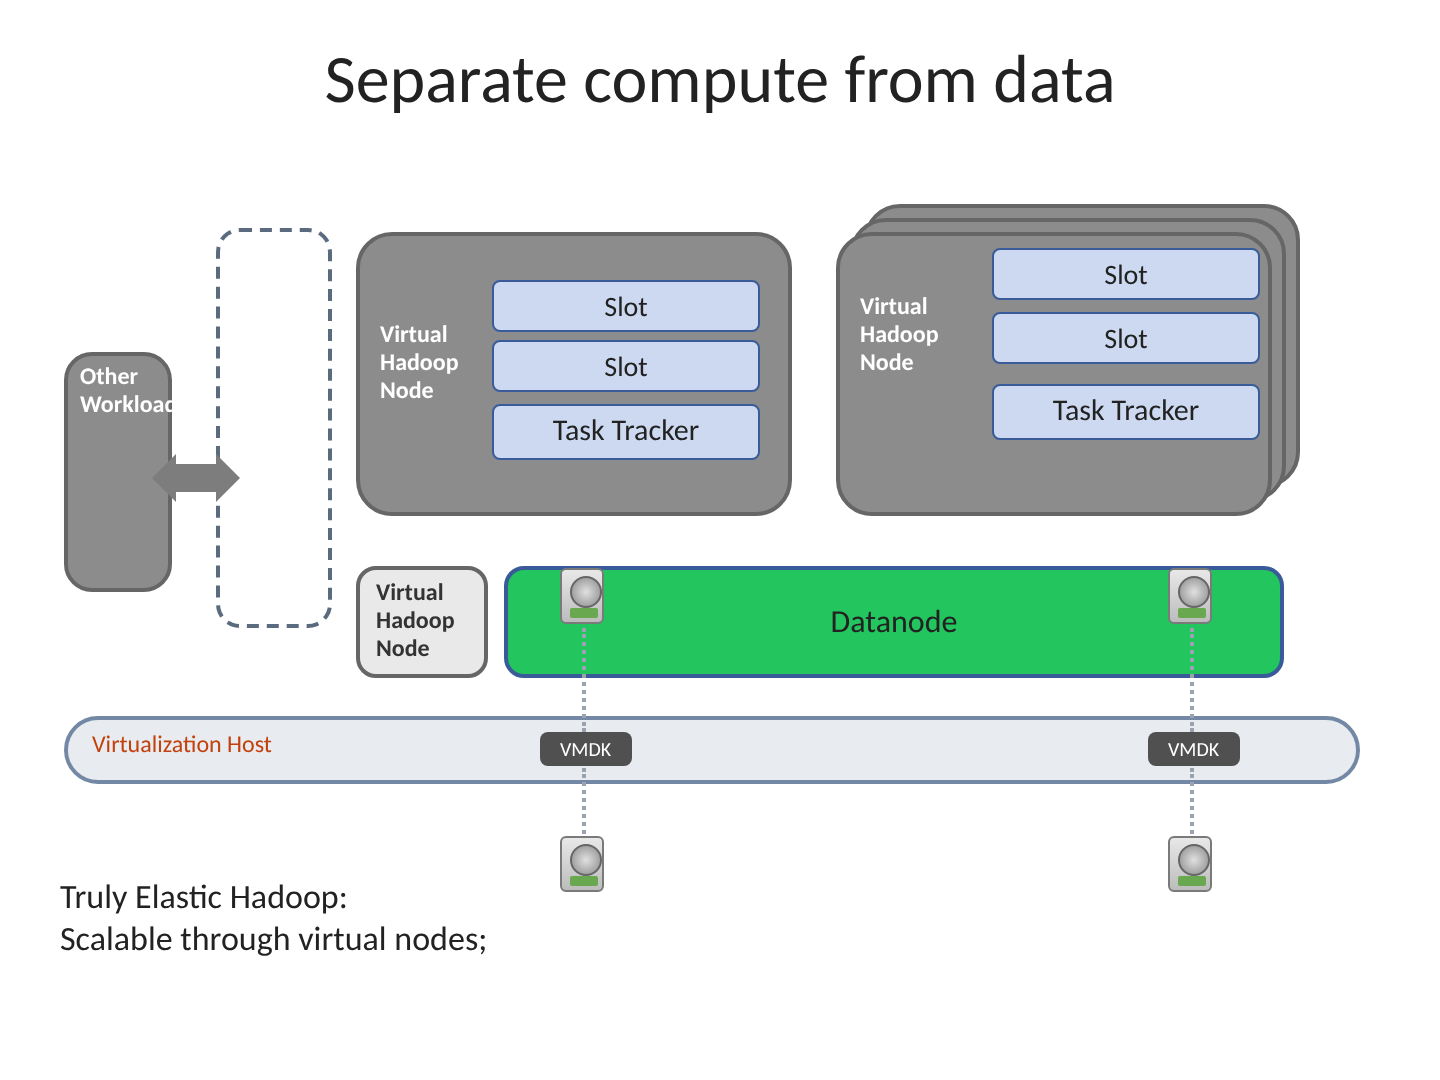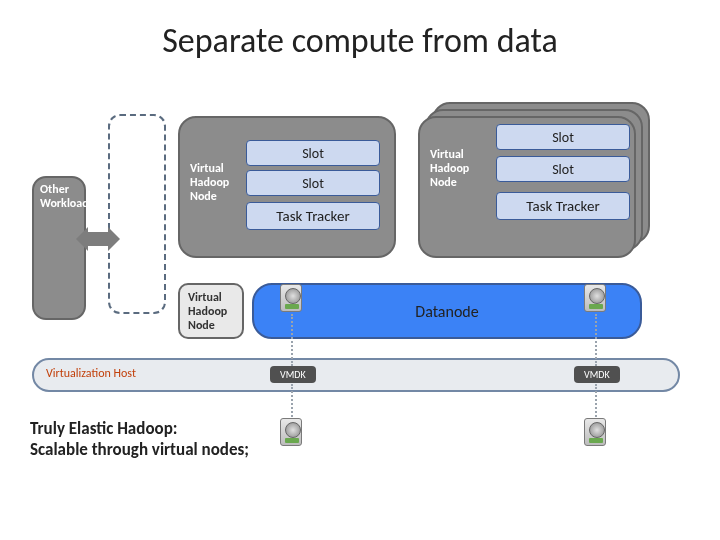--- a/index.html
+++ b/index.html
@@ -44,23 +44,23 @@
     position: absolute;
     background: #cdd9f0;
     border: 1.5px solid #3a5b99;
     border-radius: 4px;
     font-size: 15px;
     display: flex; align-items: center; justify-content: center;
   }
   
   .dn-bar {
     position: absolute;
-    background: #3b82f6;
+    background: #22c55e;
     border: 2px solid #3a5b99;
-    border-radius: 20px;
+    border-radius: 10px;
     display: flex; align-items: center; justify-content: center;
     font-size: 16px;
   }
   .dn-bar-label-box {
     position: absolute;
     border: 2px solid #666;
     border-radius: 10px;
     background: #e9e9e9;
   }
   
@@ -136,21 +136,21 @@
   .blurb {
     position: absolute;
     font-size: 17px; line-height: 1.25;
   }
 </style>
 </head>
 <body>
 
 <div class="title">Separate compute from data</div>
 
-<div class="other-workload" style="top:176px; left:32px; width:54px; height:144px;">
+<div class="other-workload" style="top:176px; left:32px; width:54px; height:120px;">
   <span style="display:inline-block; width:50px;">Other Workload</span>
 </div>
 <div class="dashed-box" style="top:114px; left:108px; width:58px; height:200px;"></div>
 <div class="arrow" style="top:232px; left:88px; width:20px;"></div>
 
 <div class="node-box" style="top:116px; left:178px; width:218px; height:142px;">
   <div class="vhn-label" style="top:44px; left:10px; width:44px;">
     <span>Virtual Hadoop Node</span>
   </div>
   <div class="slot" style="top:22px; left:66px; width:134px; height:26px;">
@@ -198,16 +198,16 @@
 <div class="vmdk" style="top:366px; left:574px;">VMDK</div>
 
 <div class="dotted-link" style="top:314px; left:291px; height:52px;"></div>
 <div class="dotted-link" style="top:314px; left:595px; height:52px;"></div>
 <div class="dotted-link" style="top:384px; left:291px; height:36px;"></div>
 <div class="dotted-link" style="top:384px; left:595px; height:36px;"></div>
 
 <div class="disk" style="top:418px; left:280px;"></div>
 <div class="disk" style="top:418px; left:584px;"></div>
 
-<div class="blurb" style="top:418px; left:30px;font-weight:bold;">
+<div class="blurb" style="top:438px; left:30px;">
   <div>Truly Elastic Hadoop:</div>
   <div>Scalable through virtual nodes;</div>
 </div>
 
 </body></html>

